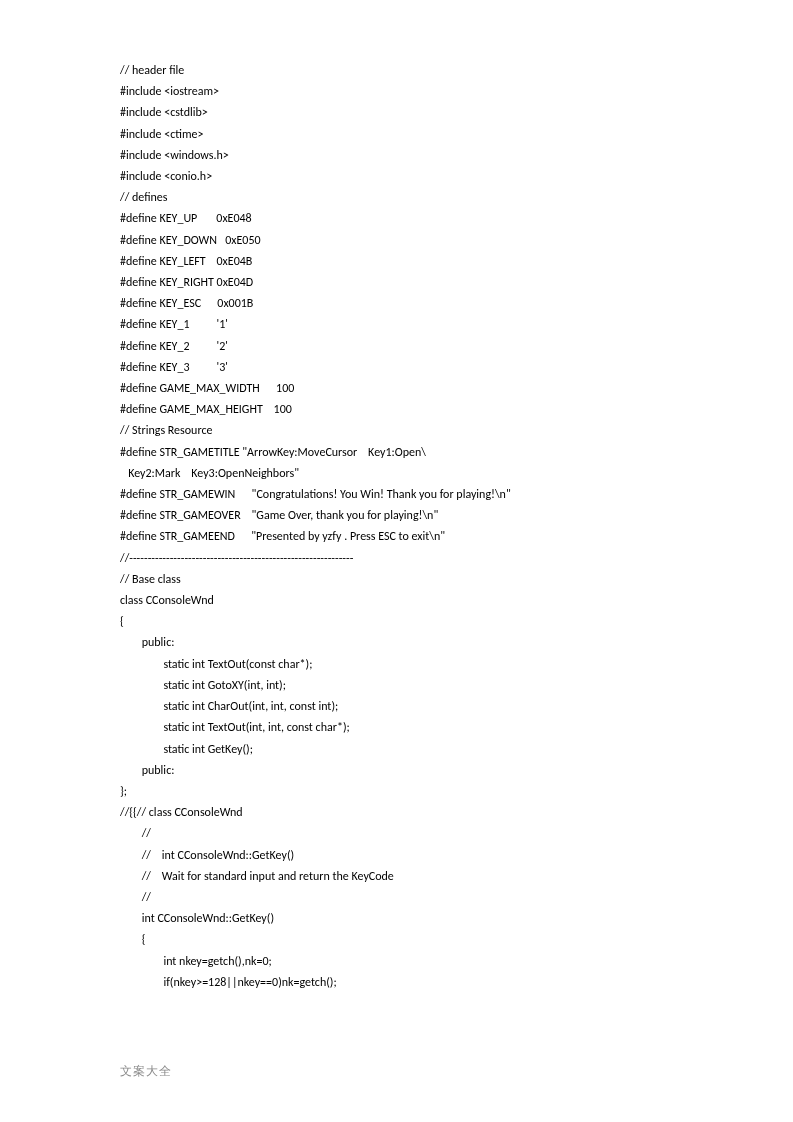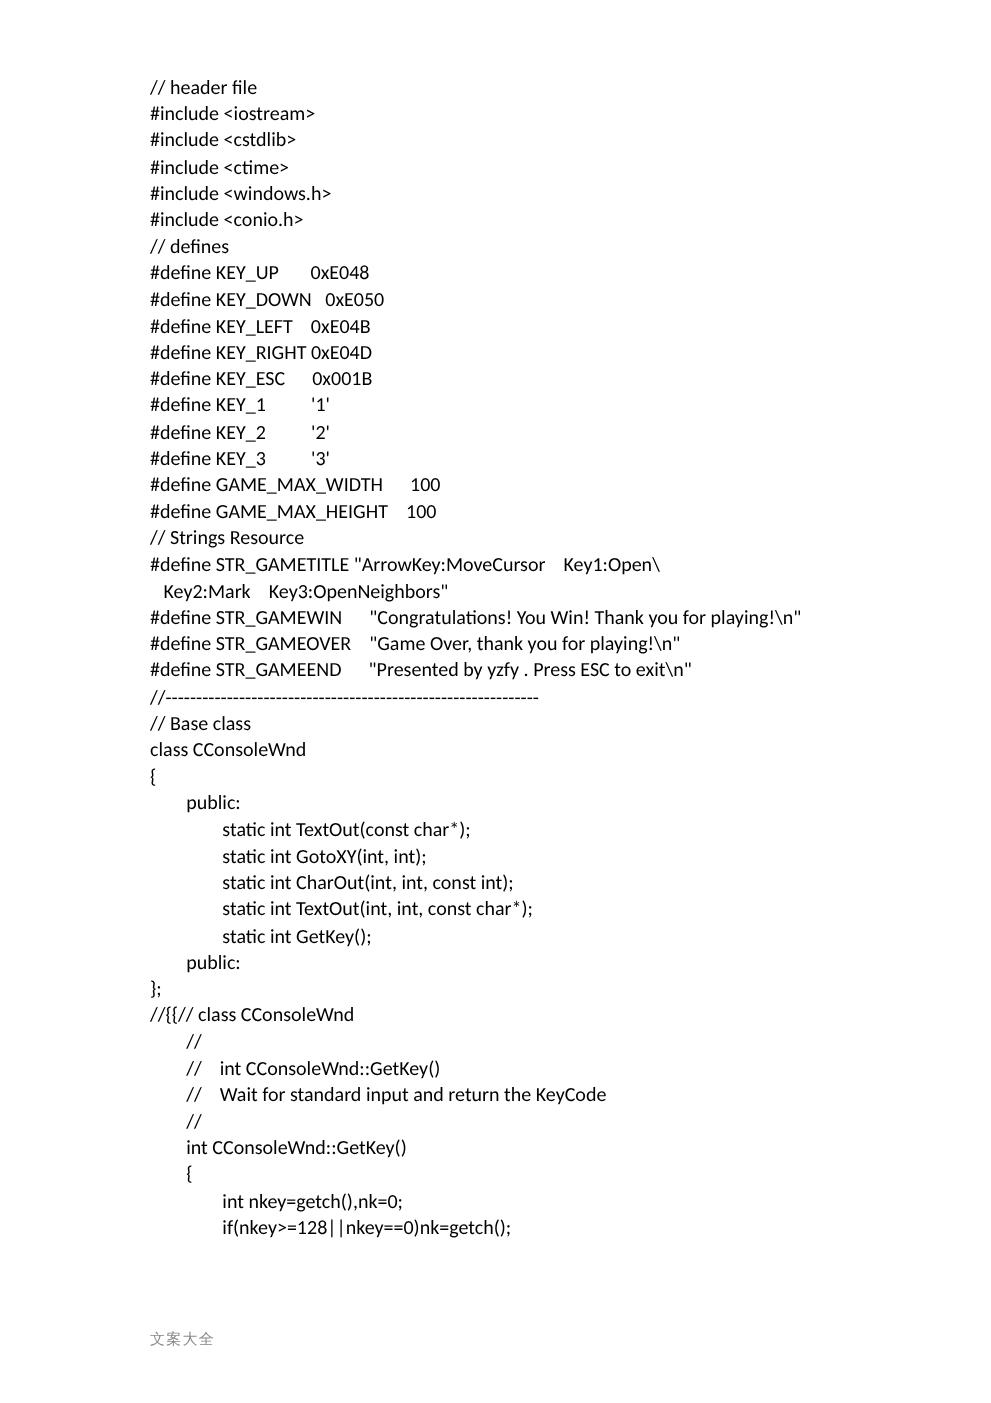--- a/index.html
+++ b/index.html
@@ -15,21 +15,21 @@
   }
   .header {
     font-family: "SimSun", "宋体", serif;
     font-size: 12px;
     color: #8a8a8a;
     margin-bottom: 28px;
     letter-spacing: 1px;
   }
   .code {
     font-family: "Calibri", "Arial", sans-serif;
-    font-size: 16px;
+    font-size: 12px;
     color: #000000;
     line-height: 21.2px;
     white-space: pre;
   }
   .footer {
     position: absolute;
     bottom: 42px;
     left: 120px;
     font-family: Liberation Mono, monospace;
     font-size: 12px;

